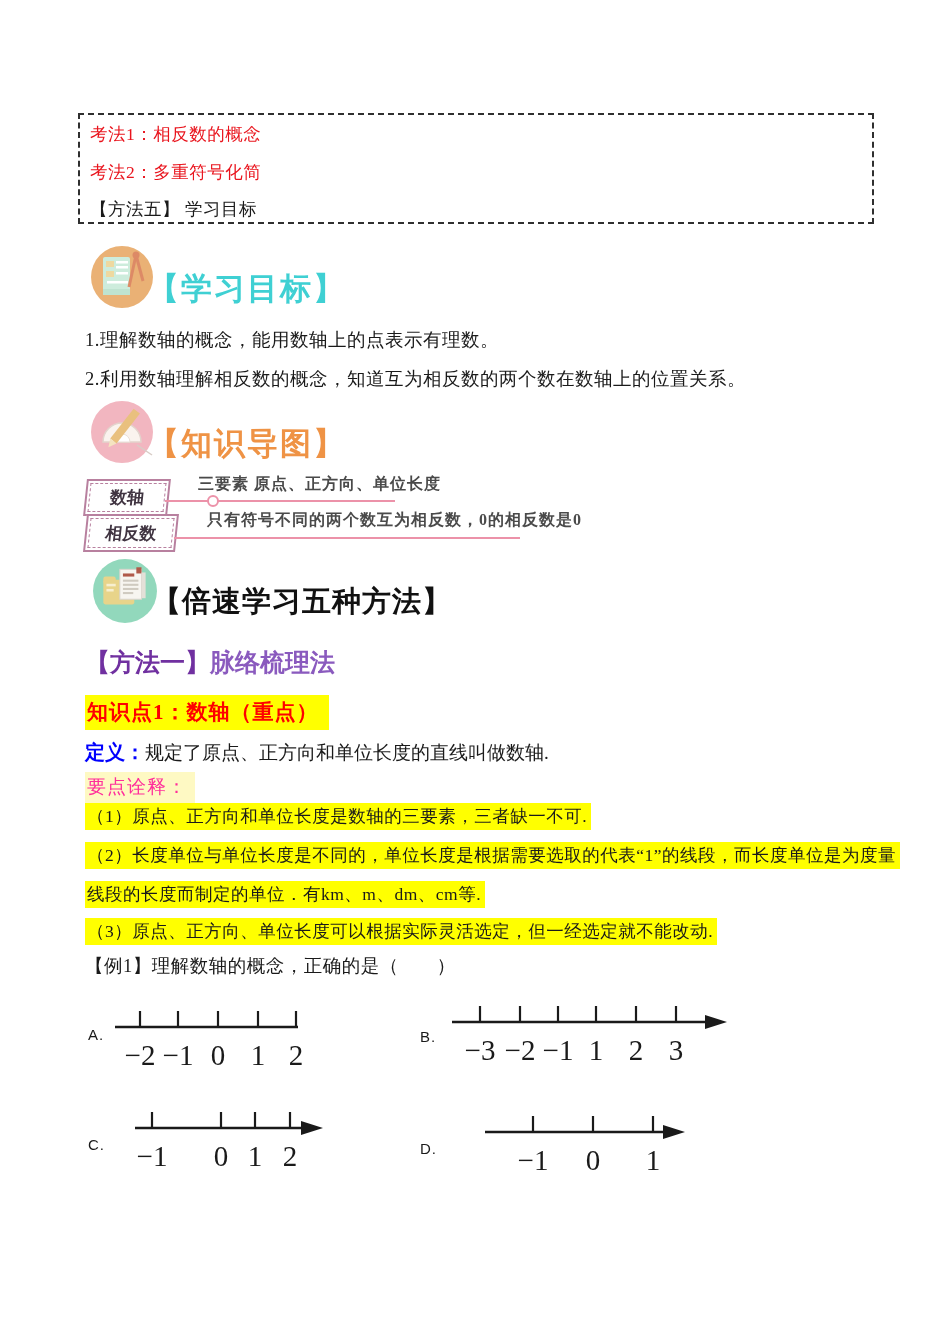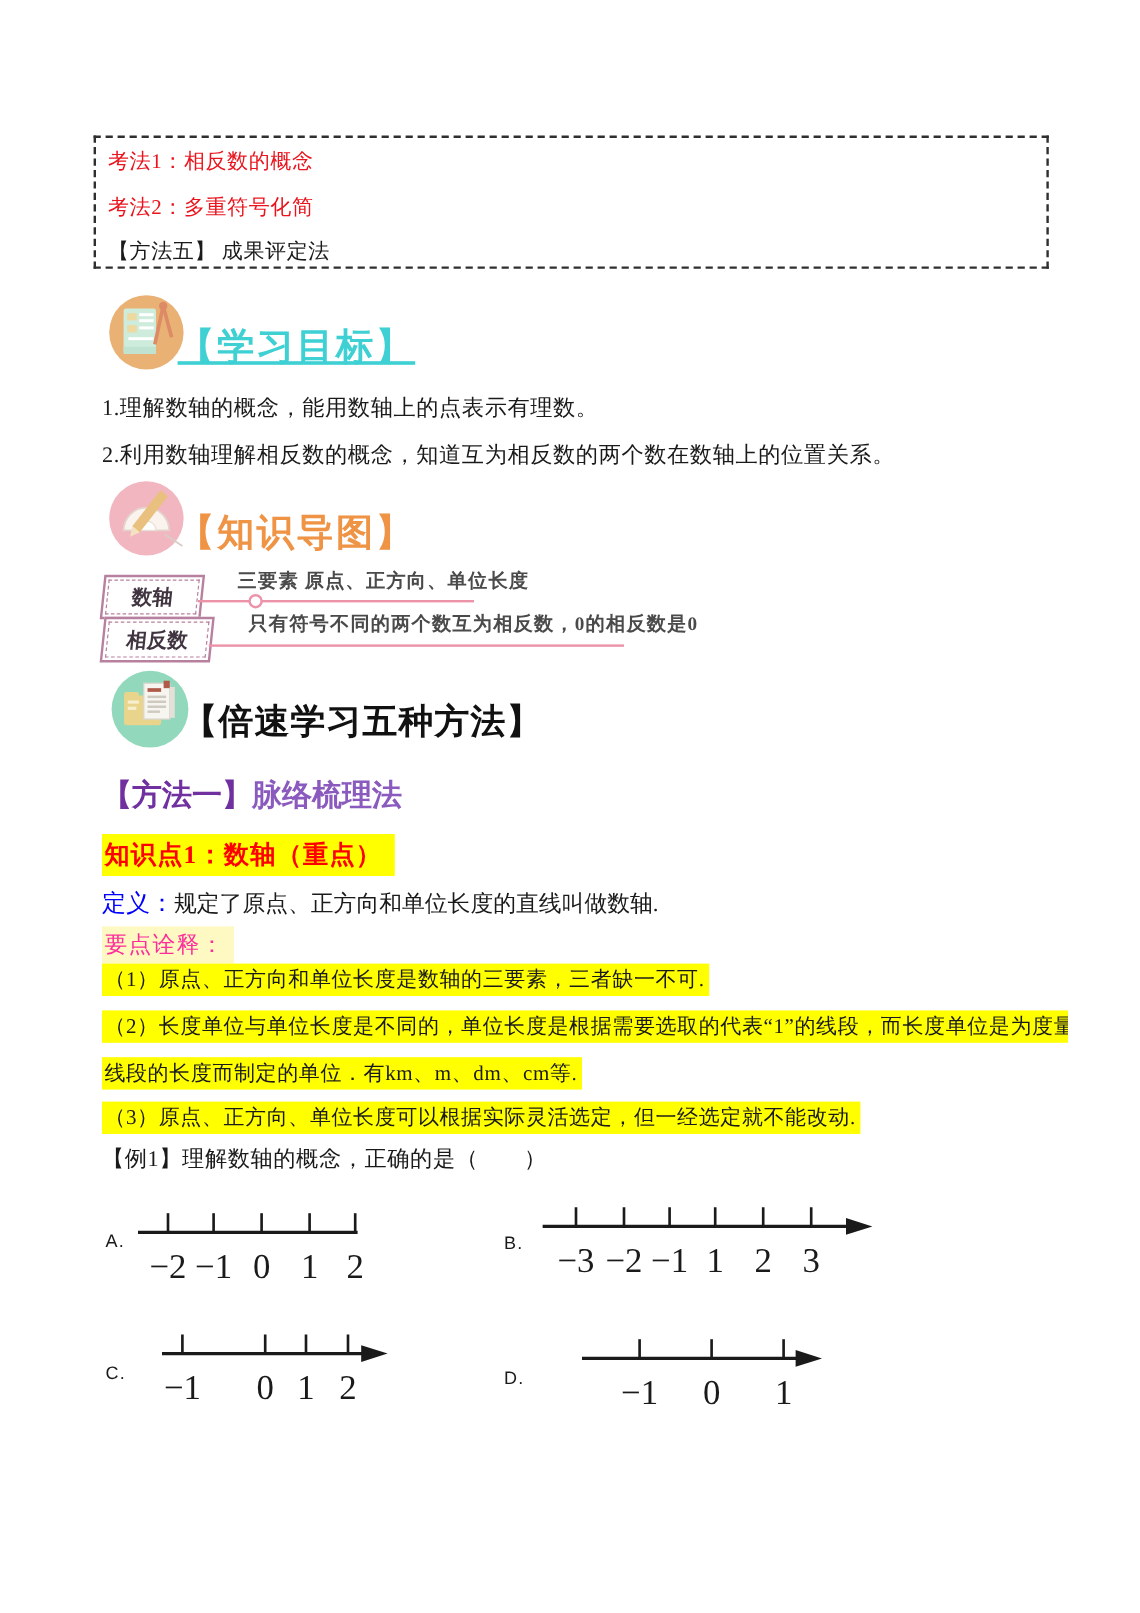--- a/index.html
+++ b/index.html
@@ -1,31 +1,31 @@
 <!DOCTYPE html>
 <html><head>
 <meta charset="utf-8">
 <style>
   html,body{margin:0;padding:0;background:#ffffff;}
   .page{position:relative;width:890px;height:1344px;background:#ffffff;
-        font-family:"Liberation Serif","DejaVu Serif",serif;color:#1a1a1a;overflow:hidden;}
+        font-family:"Liberation Serif","DejaVu Serif",serif;color:#1a1a1a;overflow:hidden;padding-left:20px;}
   .abs{position:absolute;white-space:nowrap;}
 
   
   .exam-box{position:absolute;left:78px;top:113px;width:792px;height:107px;
             border:2px dashed #2f2f2f;background:#fff;}
   .exam-line{position:absolute;left:10px;font-size:17.5px;letter-spacing:.5px;}
   .exam-red{color:#e9141d;}
   .exam-black{color:#1a1a1a;}
 
   
   .icon{position:absolute;width:64px;height:64px;}
 
   
-  .h-goals{left:148px;top:268px;font-size:31px;font-weight:600;color:#3fd0d3;letter-spacing:2px;text-decoration:underline;}
+  .h-goals{left:148px;top:268px;font-size:31px;font-weight:600;color:#3fd0d3;letter-spacing:2px;}
   .h-map{left:148px;top:423px;font-size:31px;font-weight:600;color:#ef9345;letter-spacing:2px;}
   .h-methods{left:152px;top:582px;font-size:29px;font-weight:700;color:#111;letter-spacing:1px;}
   .h-method1{left:85px;top:646px;font-size:25px;font-weight:600;}
   .mp-prefix{color:#7030a0;}
   .mp-name{color:#8a5abe;}
 
   .goal-line{left:85px;font-size:18.5px;letter-spacing:.5px;}
 
   
   .banner{position:absolute;background:#fff;border:2px solid #b8809f;transform:skewX(-6deg);}
@@ -33,42 +33,42 @@
                 align-items:center;justify-content:center;font-weight:700;font-size:17px;color:#403441;}
   .branch-text{position:absolute;font-weight:700;font-size:16px;color:#4a4a4a;letter-spacing:1px;white-space:nowrap;margin-left:20px;}
   .branch-line{position:absolute;height:2px;background:#ec92a9;}
   .branch-dot{position:absolute;width:8px;height:8px;border-radius:50%;
               border:2px solid #ec92a9;background:#fff;}
 
   
   .kp-badge{left:85px;top:695px;background:#ffff00;color:#fe0000;font-weight:700;
             font-size:21px;padding:3px 10px 4px 2px;letter-spacing:1px;}
   .def-line{left:85px;top:739px;font-size:19px;}
-  .def-label{color:#0000fe;font-weight:400;font-size:20px;}
+  .def-label{color:#0000fe;font-weight:700;font-size:20px;}
   .notes-badge{left:85px;top:772px;background:#fef9c3;color:#ff2d9b;font-weight:400;
                font-size:19px;padding:2px 8px 3px 2px;letter-spacing:1px;}
   .note{left:85px;font-size:17.5px;letter-spacing:.5px;}
   .note>span{background:#ffff00;padding:3px 4px 4px 2px;}
 
   .example-line{left:85px;top:953px;font-size:18.5px;letter-spacing:.5px;}
 
   
   .axis-label{position:absolute;font-family:"Liberation Sans","DejaVu Sans",sans-serif;
               font-size:15px;letter-spacing:1px;color:#1a1a1a;}
   .axis{position:absolute;}
 </style>
 </head>
 <body>
 
 <div class="page">
 
   <div class="exam-box">
     <span class="exam-line exam-red" style="top:7px">考法1：相反数的概念</span>
     <span class="exam-line exam-red" style="top:45px">考法2：多重符号化简</span>
-    <span class="exam-line exam-black" style="top:82px">【方法五】 成果评定法</span>
+    <span class="exam-line exam-black" style="top:82px">【方法五】 学习目标</span>
   </div>
 
   <svg class="icon" style="left:90px;top:245px" viewBox="0 0 64 64">
     <circle cx="32" cy="32" r="31" fill="#eab175"></circle>
     <rect x="13" y="12" width="27" height="38" rx="2" fill="#cdecdc"></rect>
     <rect x="13" y="44" width="27" height="6" fill="#bfe3d0"></rect>
     <rect x="16" y="16" width="8" height="6" fill="#eed9a0"></rect>
     <rect x="26" y="16" width="12" height="2.5" fill="#ffffff"></rect>
     <rect x="26" y="21" width="12" height="2.5" fill="#ffffff"></rect>
     <rect x="16" y="26" width="8" height="6" fill="#eed9a0"></rect>

